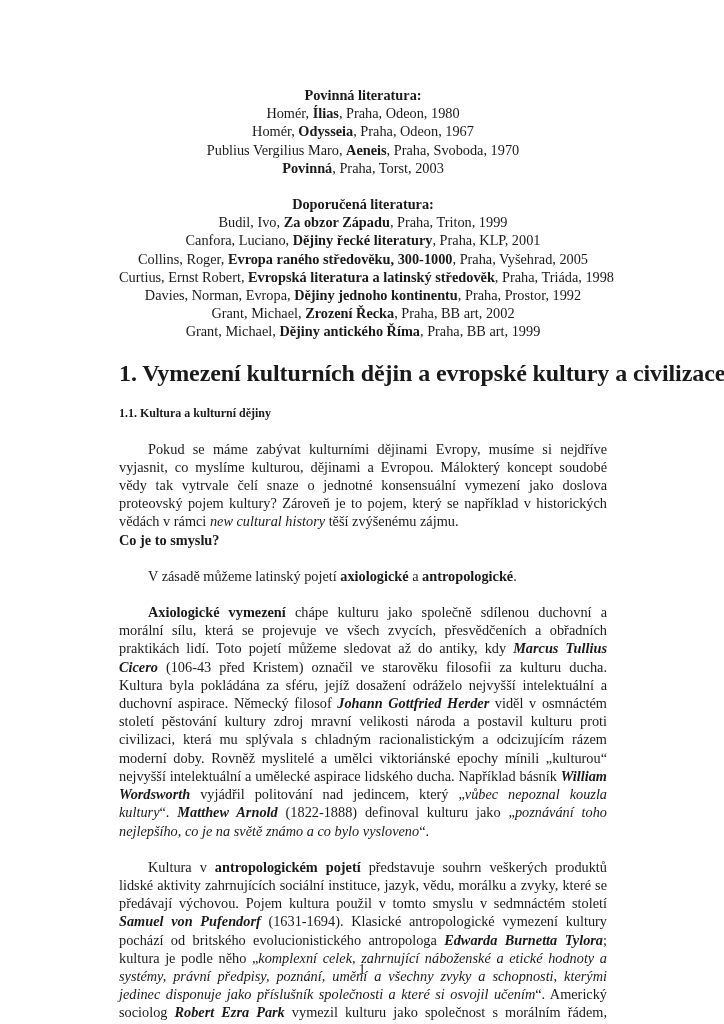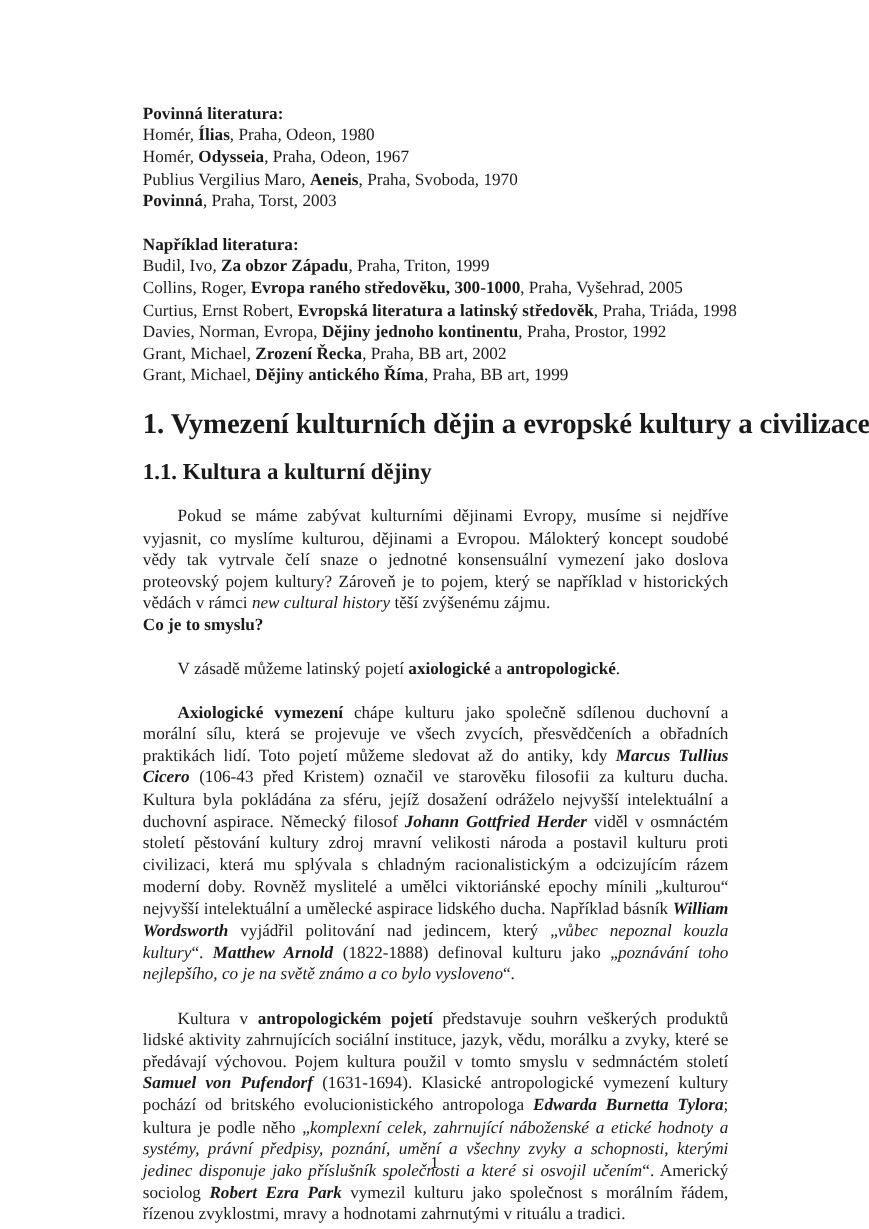--- a/index.html
+++ b/index.html
@@ -1,23 +1,23 @@
 <!DOCTYPE html>
 <html><head>
 <meta charset="utf-8">
 <style>
   html, body { margin: 0; padding: 0; background: #ffffff; }
   body { width: 724px; height: 1024px; position: relative; overflow: hidden;
          font-family: "Liberation Serif", "DejaVu Serif", serif; color: #1a1a1a; }
   .page { position: absolute; left: 119px; top: 86px; width: 488px; font-size: 14.3px; line-height: 18.2px; }
   .lh { font-weight: bold; }
-  .bib div { white-space: nowrap; }
+  .bib div { white-space: nowrap; text-align: center; }
   .gap { height: 18px; }
   h1 { font-size: 24px; font-weight: bold; margin: 20px 0 0 0; line-height: 24px; white-space: nowrap; letter-spacing: -0.1px; }
-  h2 { font-size: 19px; font-weight: bold; margin: 17px 0 0 0; line-height: 22px; }
+  h2 { font-size: 12px; font-weight: bold; margin: 17px 0 0 0; line-height: 22px; }
   p { margin: 0; text-align: justify; text-indent: 29px; }
   p.first { margin-top: 16px; }
   .sub { font-weight: bold; text-indent: 0; margin: 0; }
   .pgap { height: 18px; }
   b { font-weight: bold; }
   .bi { font-weight: bold; font-style: italic; }
   i { font-style: italic; }
   .pagenum { position: absolute; top: 962px; left: 0; width: 724px; text-align: center; font-size: 14px; }
 </style>
 </head>
@@ -29,22 +29,23 @@
     <div class="lh">Povinná literatura:</div>
     <div><span>Homér, </span><b>Ílias</b><span>, Praha, Odeon, 1980</span></div>
     <div><span>Homér, </span><b>Odysseia</b><span>, Praha, Odeon, 1967</span></div>
     <div><span>Publius Vergilius Maro, </span><b>Aeneis</b><span>, Praha, Svoboda, 1970</span></div>
     <div><span></span><b>Povinná</b><span>, Praha, Torst, 2003</span></div>
   </div>
 
   <div class="gap"></div>
 
   <div class="bib">
-    <div class="lh">Například literatura:</div>
+    <div class="lh">Doporučená literatura:</div>
     <div><span>Budil, Ivo, </span><b>Za obzor Západu</b><span>, Praha, Triton, 1999</span></div>
+    <div><span>Canfora, Luciano, </span><b>Dějiny řecké literatury</b><span>, Praha, KLP, 2001</span></div>
     <div><span>Collins, Roger, </span><b>Evropa raného středověku, 300-1000</b><span>, Praha, Vyšehrad, 2005</span></div>
     <div><span>Curtius, Ernst Robert, </span><b>Evropská literatura a latinský středověk</b><span>, Praha, Triáda, 1998</span></div>
     <div><span>Davies, Norman, Evropa, </span><b>Dějiny jednoho kontinentu</b><span>, Praha, Prostor, 1992</span></div>
     <div><span>Grant, Michael, </span><b>Zrození Řecka</b><span>, Praha, BB art, 2002</span></div>
     <div><span>Grant, Michael, </span><b>Dějiny antického Říma</b><span>, Praha, BB art, 1999</span></div>
   </div>
 
   <h1>1. Vymezení kulturních dějin a evropské kultury a civilizace</h1>
   <h2>1.1. Kultura a kulturní dějiny</h2>
 

